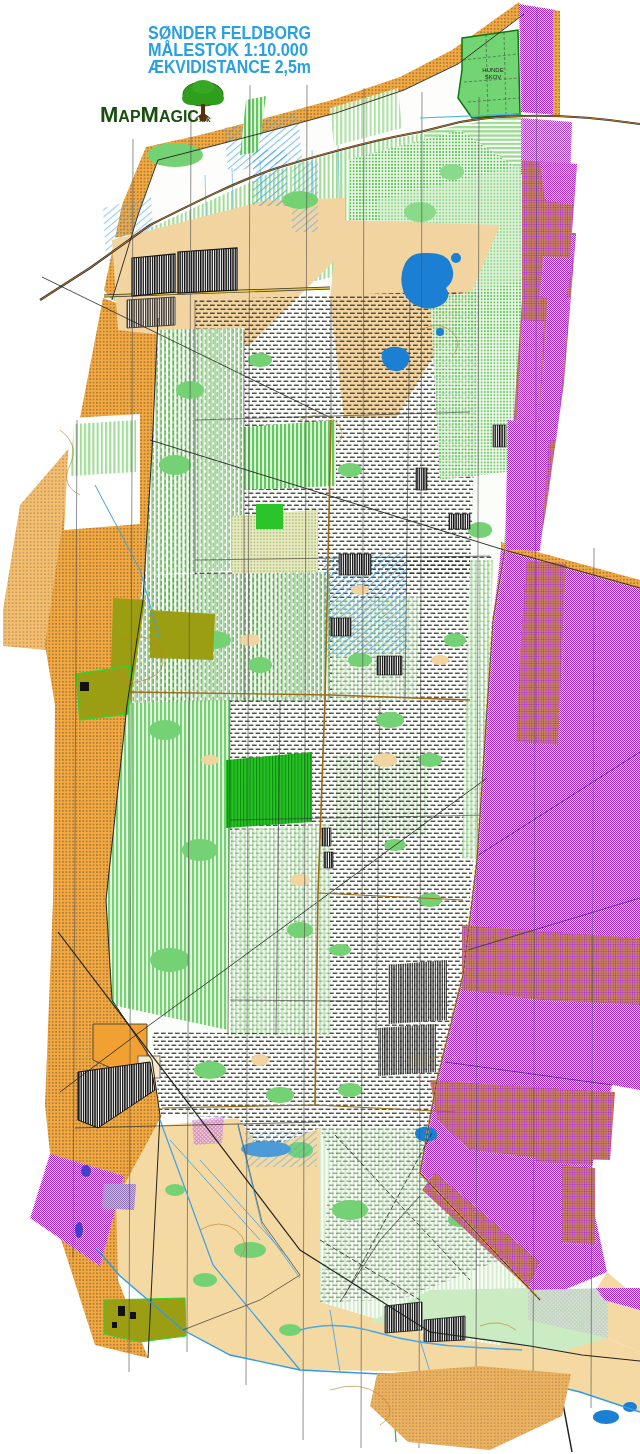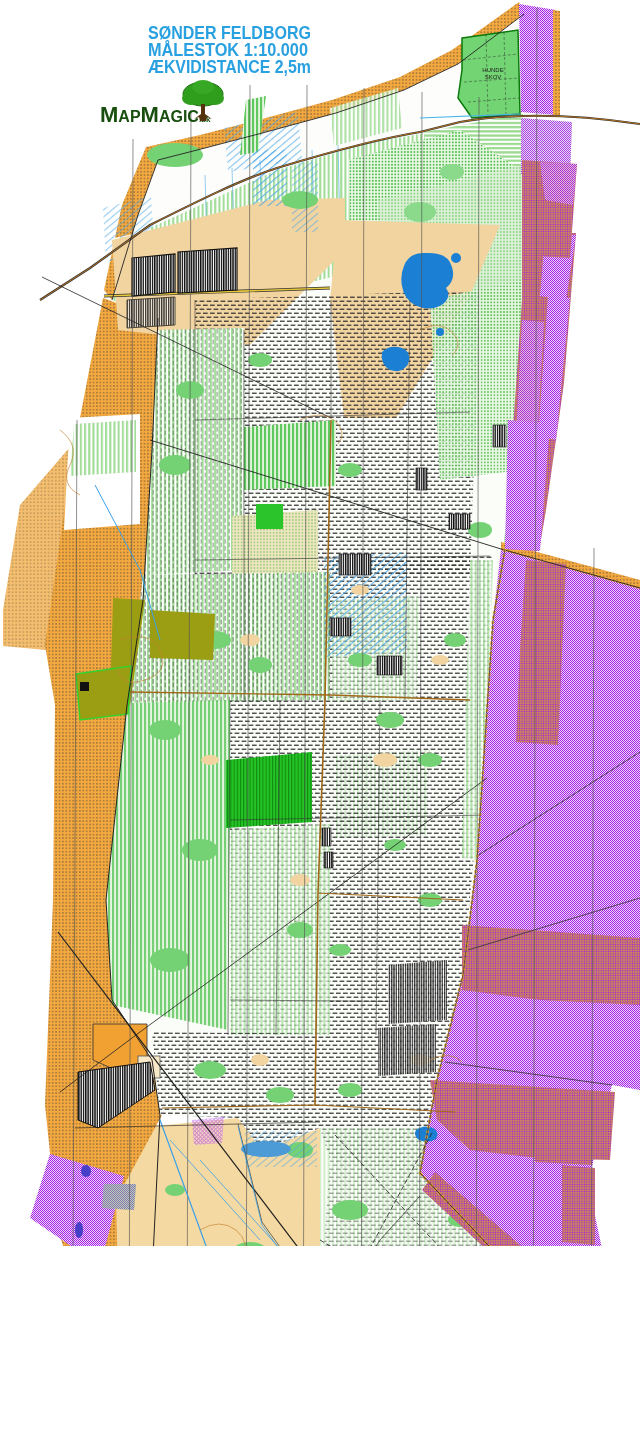--- a/index.html
+++ b/index.html
@@ -1,16 +1,16 @@
 <!DOCTYPE html>
 <html><head>
 <meta charset="utf-8">
 <style>
 html,body{margin:0;padding:0;background:#ffffff;}
-#page{width:640px;height:1246px;position:relative;overflow:hidden;background:#ffffff;
+#page{width:640px;height:1454px;position:relative;overflow:hidden;background:#ffffff;
 font-family:"Liberation Sans",sans-serif;}
 </style>
 </head>
 <body>
 <div id="page">
 <svg width="640" height="1454" viewBox="0 0 640 1454" xmlns="http://www.w3.org/2000/svg">
 <defs>
 <pattern id="pOr" width="3.4" height="3.4" patternUnits="userSpaceOnUse">
   <rect width="3.4" height="3.4" fill="#F4A940"></rect>
           <circle cx="1.7" cy="1.7" r="0.55" fill="#2E2E2E"></circle>

